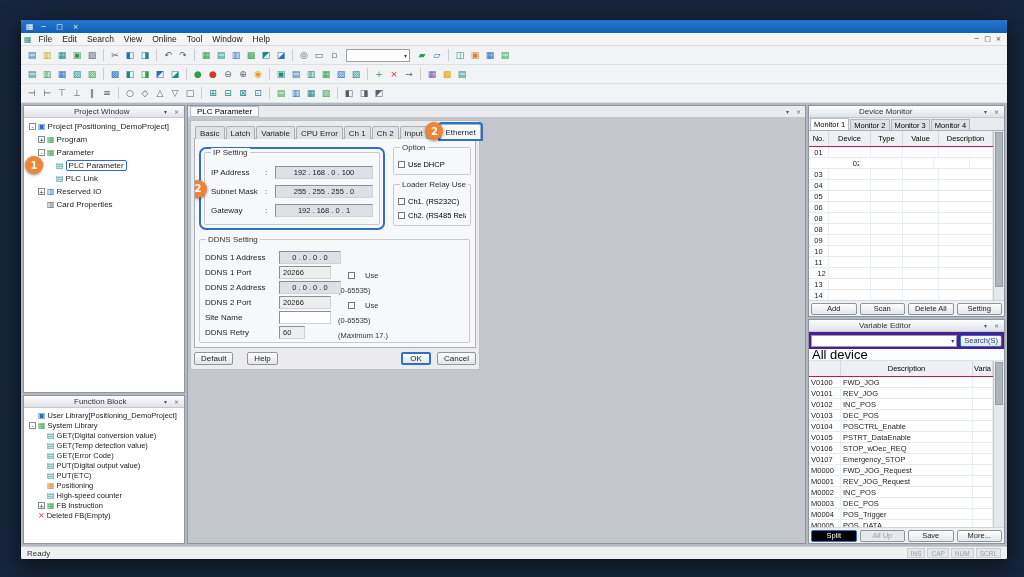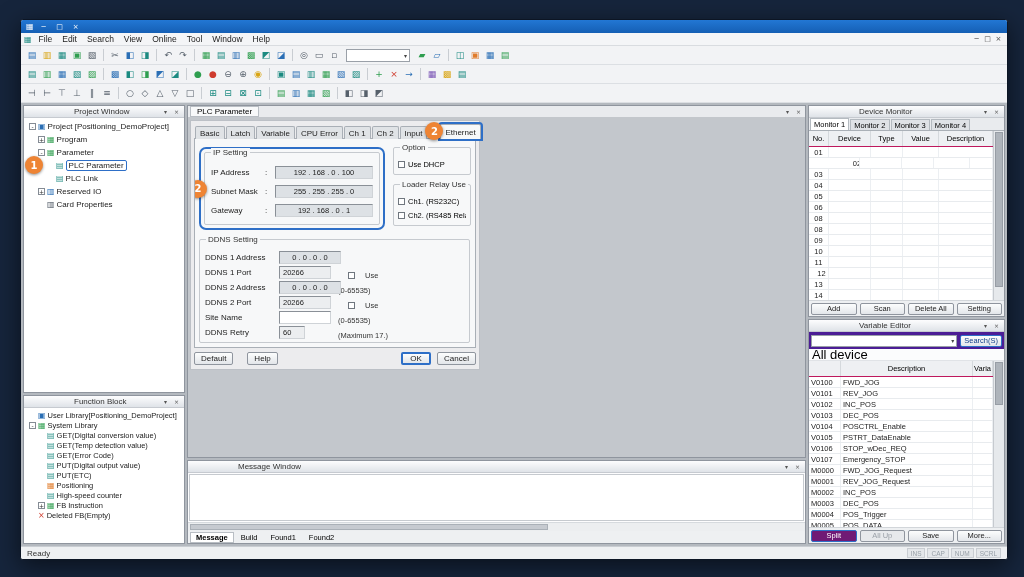--- a/index.html
+++ b/index.html
@@ -81,21 +81,21 @@
   .ddns-field.white{background:#fff;}
   .ddns-field.small{width:26px;}
   .ddns-note{font-size:7.5px;margin-left:7px;color:#333;display:flex;align-items:center;gap:10px;white-space:nowrap;margin-top:36px;}
   .dlg-btnrow{height:15px;flex:none;margin-top:3px;display:flex;align-items:center;gap:6px;}
   
   .btn{height:13px;min-width:30px;background:linear-gradient(#fcfdfd,#e3e6ea);border:1px solid #8f959e;border-radius:2px;font-size:8px;display:flex;align-items:center;justify-content:center;padding:0 6px;color:#222;white-space:nowrap;}
   .btn.primary{border:2px solid #2e6fc7;}
   .btn.help{margin-left:8px;}
   .btn.small{height:12px;font-size:7.5px;padding:0 3px;}
   .btn.flex{flex:1;min-width:0;}
-  .btn.blue{background:#701a75;border-color:#2e6fc7;color:#fff;}
+  .btn.blue{background:#000000;border-color:#2e6fc7;color:#fff;}
   .btn.disabled{color:#9aa0a8;background:#e7e9ec;}
   .btn.search{border-color:#2e6fc7;color:#123f8a;flex:none;}
   
   .msgwin{height:84px;flex:none;}
   .msg-body{flex:1;background:#fff;border:1px solid #c6cacf;margin:1px;}
   .hscroll{height:9px;flex:none;background:#eceef0;border-top:1px solid #d6dade;position:relative;}
   .hthumb{position:absolute;left:2px;top:1px;height:6px;width:58%;background:#c6cad0;border:1px solid #aab0b7;}
   .msg-tabs{height:12px;flex:none;display:flex;align-items:center;background:#eef0f2;padding:0 2px;gap:1px;}
   .msg-tab{font-size:7.5px;padding:0 5px;border:1px solid transparent;height:11px;display:flex;align-items:center;}
   .msg-tab.active{background:#fff;border-color:#b9bec4;font-weight:bold;}
@@ -498,37 +498,20 @@
                 <button class="btn">Default</button>
                 <button class="btn help">Help</button>
                 <span class="spacer"></span>
                 <button class="btn primary">OK</button>
                 <button class="btn">Cancel</button>
               </div>
             </div>
           </div>
         </div>
 
-        <div class="panel msgwin">
-          <div class="panel-header">
-            <span class="ph-title">Message Window</span>
-            <span class="ph-btn">▾</span>
-            <span class="ph-btn">×</span>
-          </div>
-          <div class="msg-body"></div>
-          <div class="hscroll">
-              <span class="hthumb"></span>
-            </div>
-          <div class="msg-tabs" id="msg-tabs">
-              <span class="msg-tab active">Message</span>
-              <span class="msg-tab">Build</span>
-              <span class="msg-tab">Found1</span>
-              <span class="msg-tab">Found2</span>
-            </div>
-        </div>
       </div>
 
       <div class="col right">
         <div class="panel" style="height:212px;flex:none;">
           <div class="panel-header">
             <span class="ph-title">Device Monitor</span>
             <span class="ph-btn">▾</span>
             <span class="ph-btn">×</span>
           </div>
           <div class="dm-tabs" id="dm-tabs">

